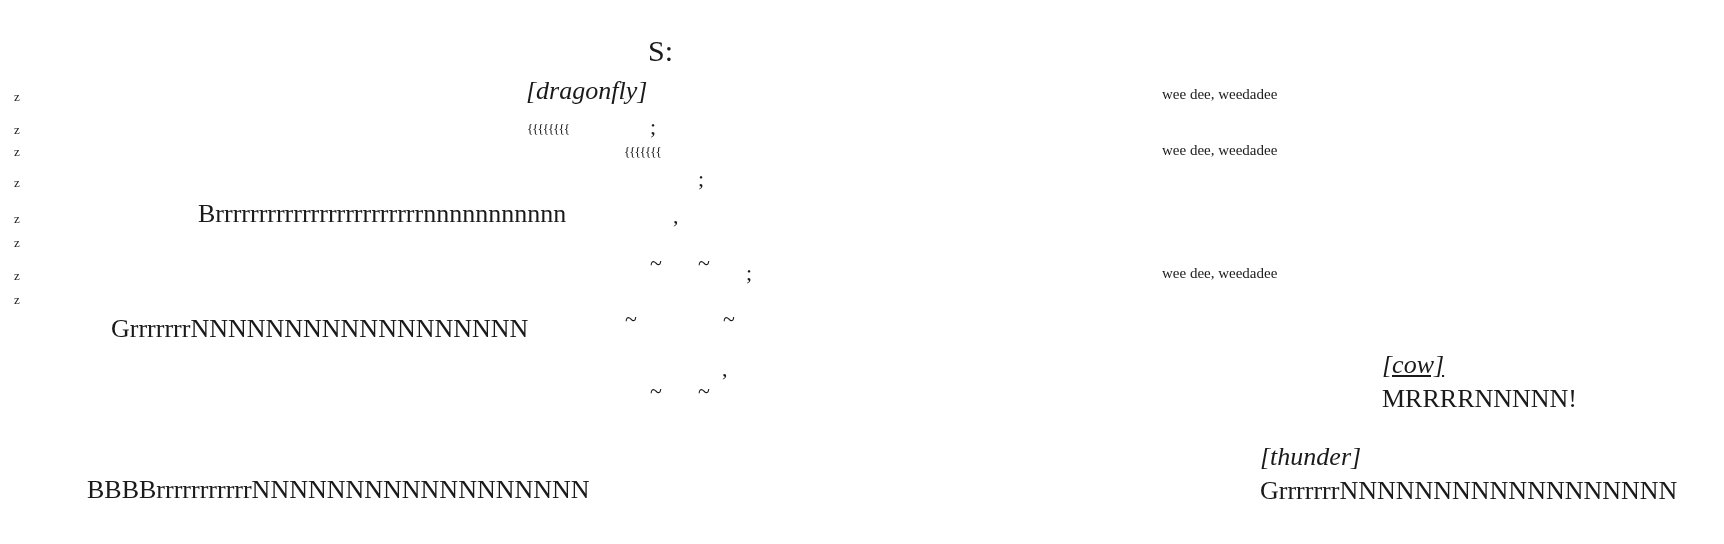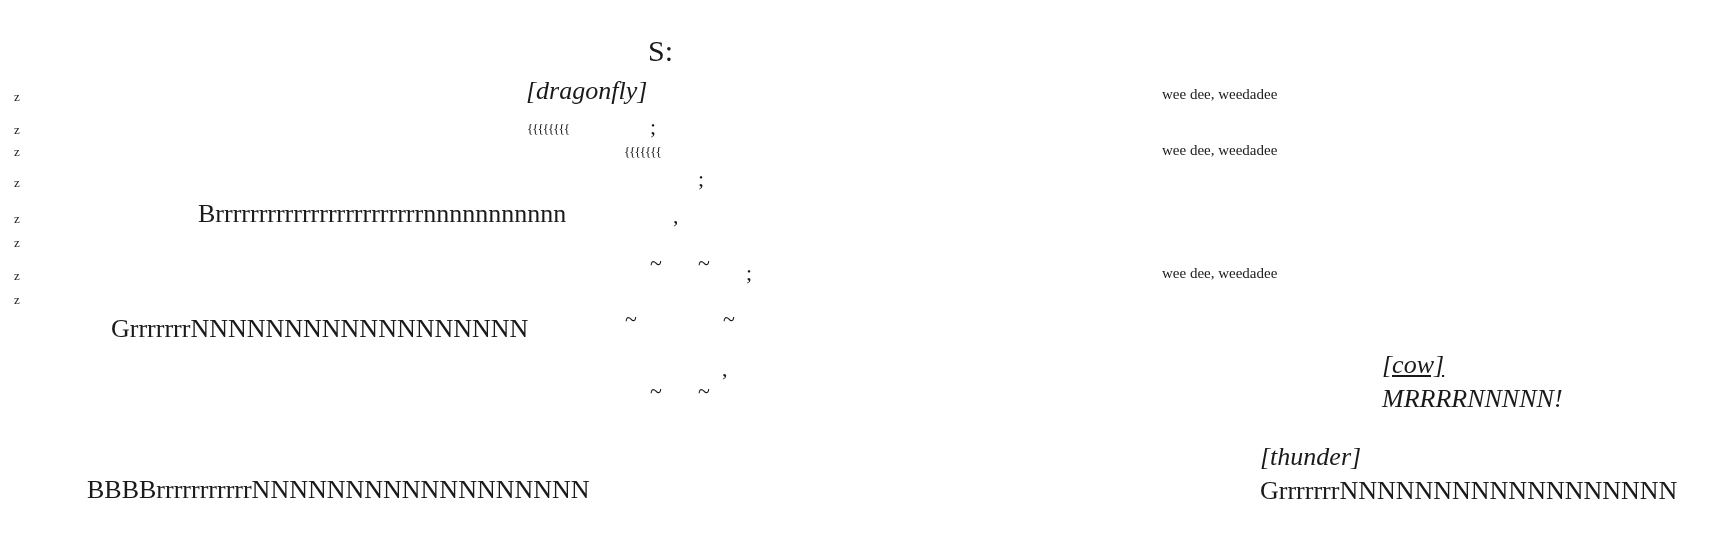--- a/index.html
+++ b/index.html
@@ -49,18 +49,18 @@
 
   <div class="abs sound" style="left:185px; top:201px;margin-left:13px;">Brrrrrrrrrrrrrrrrrrrrrrrrnnnnnnnnnnn</div>
   <div class="abs sound" style="left:111px; top:316px;">GrrrrrrrNNNNNNNNNNNNNNNNNN</div>
   <div class="abs sound" style="left:87px;  top:445px;margin-top:32px;">BBBBrrrrrrrrrrrNNNNNNNNNNNNNNNNNN</div>
 
   <div class="abs wee" style="left:1162px; top:87px;">wee dee, weedadee</div>
   <div class="abs wee" style="left:1162px; top:143px;">wee dee, weedadee</div>
   <div class="abs wee" style="left:1162px; top:266px;">wee dee, weedadee</div>
 
   <div class="abs label-lg italic" style="left:1382px; top:352px;text-decoration:underline;">[cow]</div>
-  <div class="abs sound" style="left:1382px; top:386px;font-style:italic;">MRRRRNNNNN!</div>
+  <div class="abs sound" style="left:1382px; top:386px;">MRRRRNNNNN!</div>
 
   <div class="abs label-lg italic" style="left:1260px; top:444px;">[thunder]</div>
   <div class="abs sound" style="left:1260px; top:478px;">GrrrrrrrNNNNNNNNNNNNNNNNNN</div>
 
 </div>
 
 </body></html>

